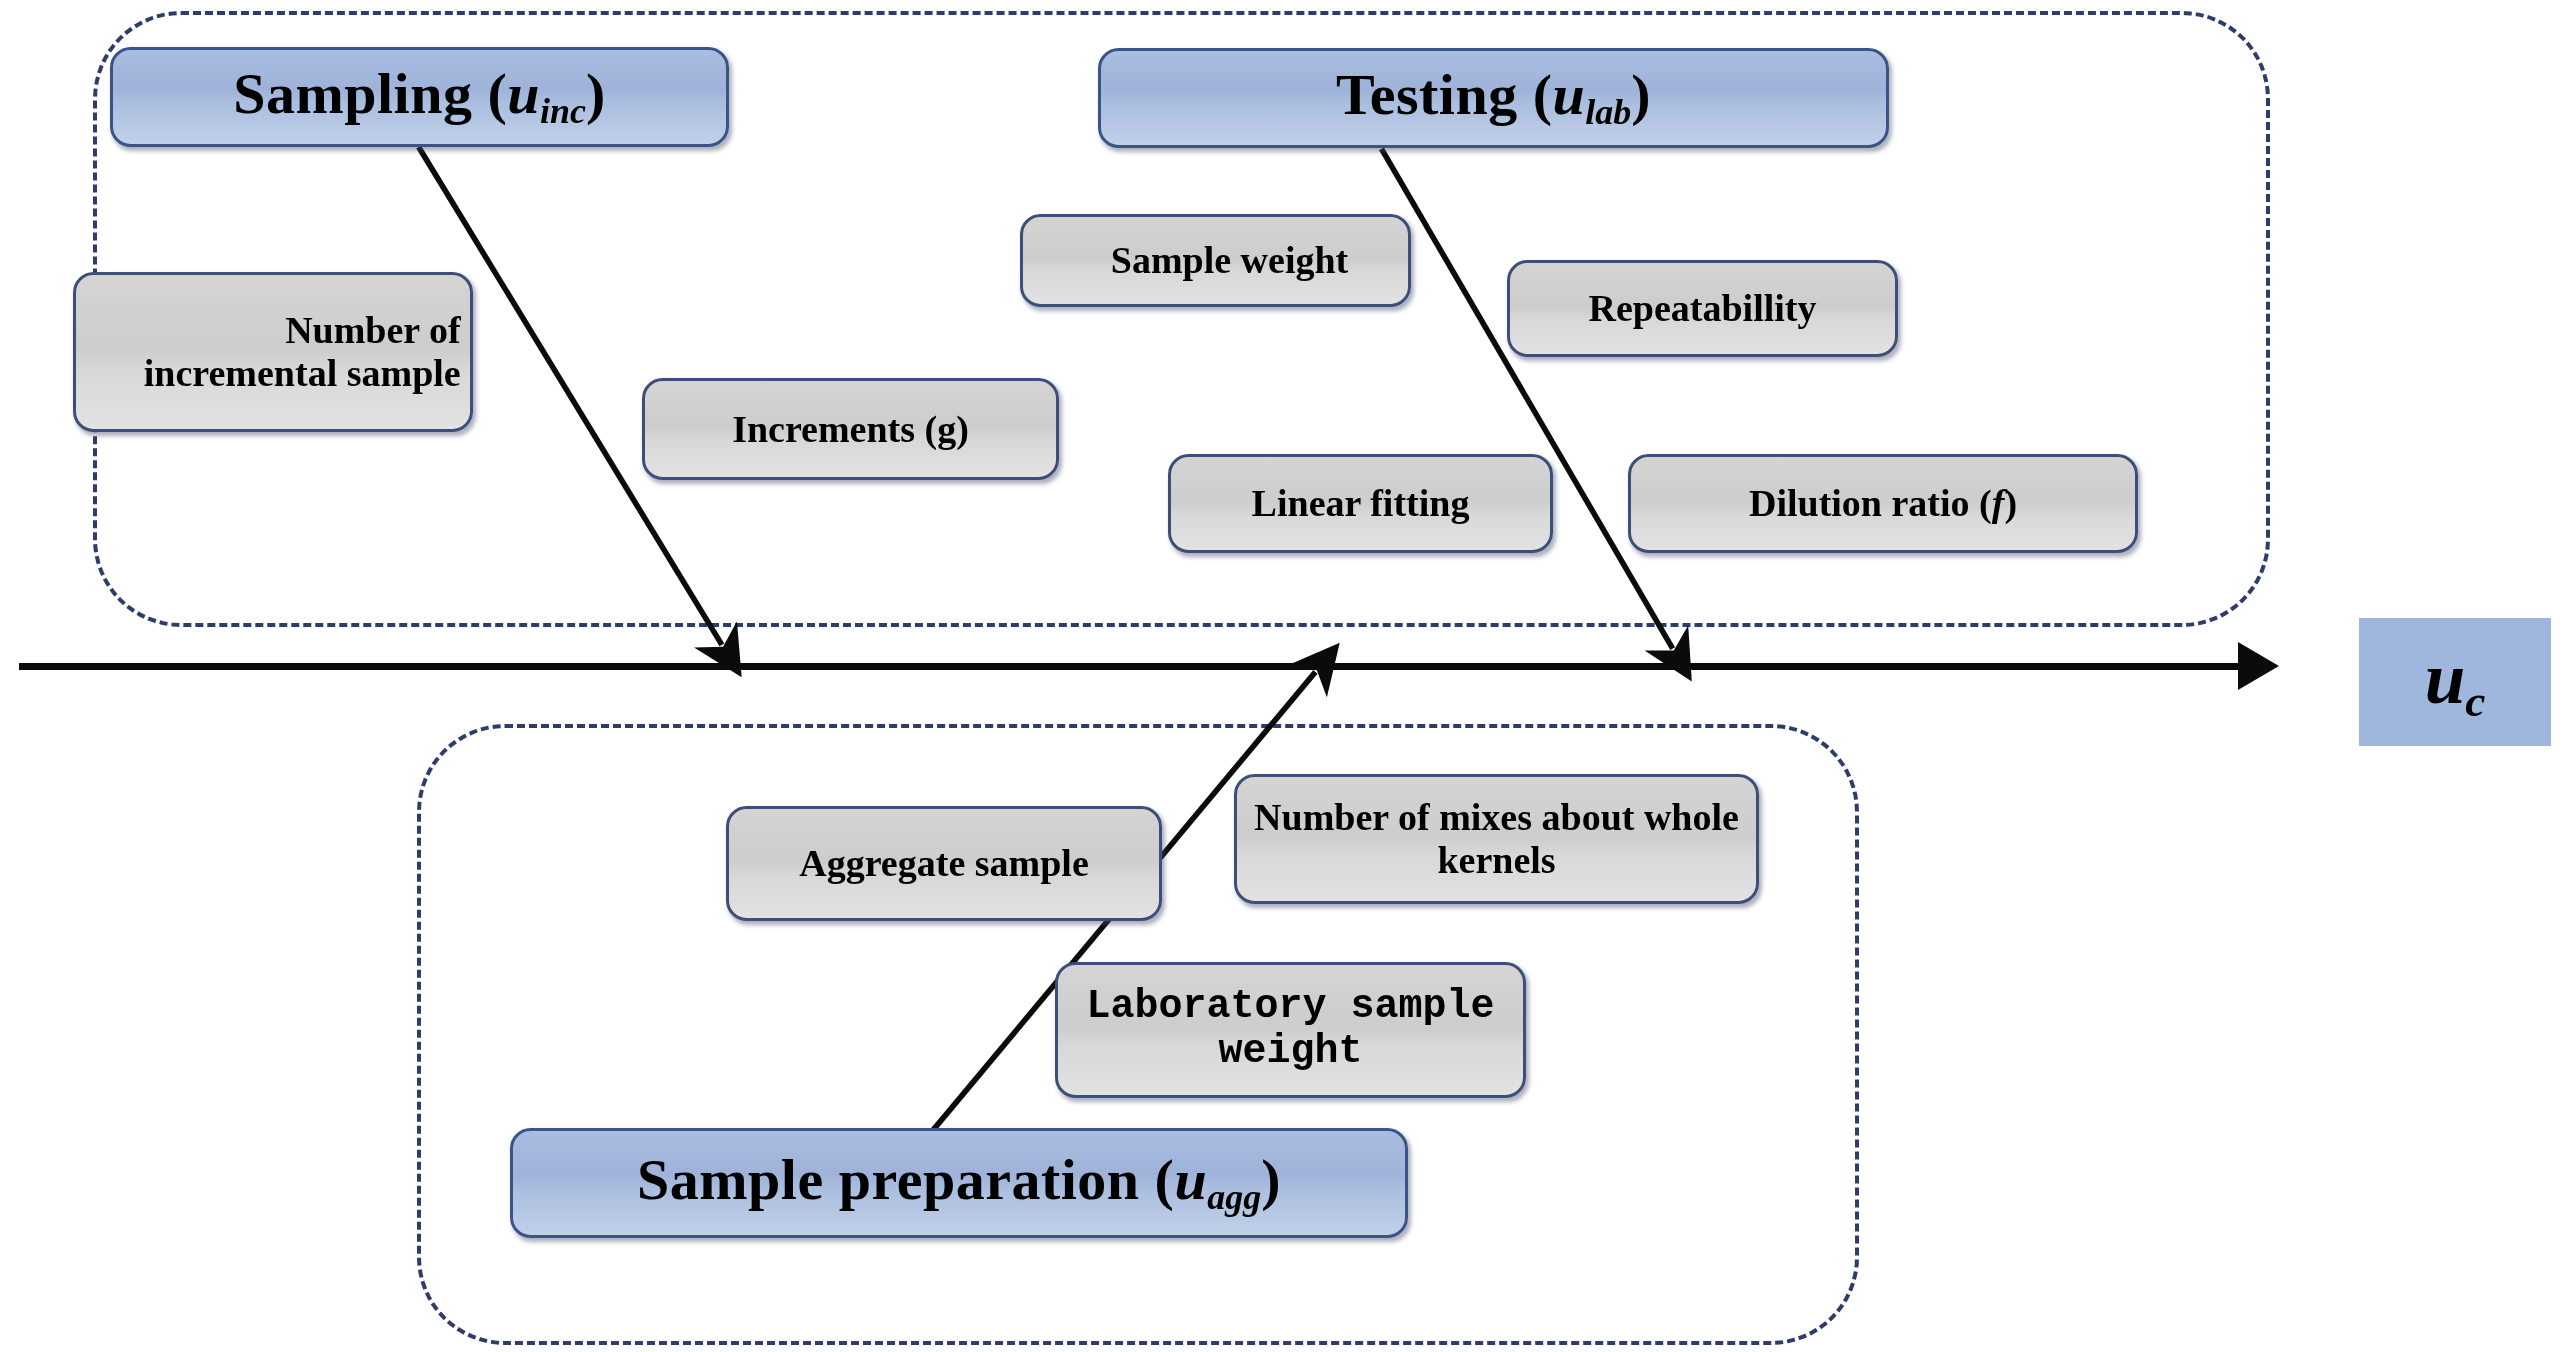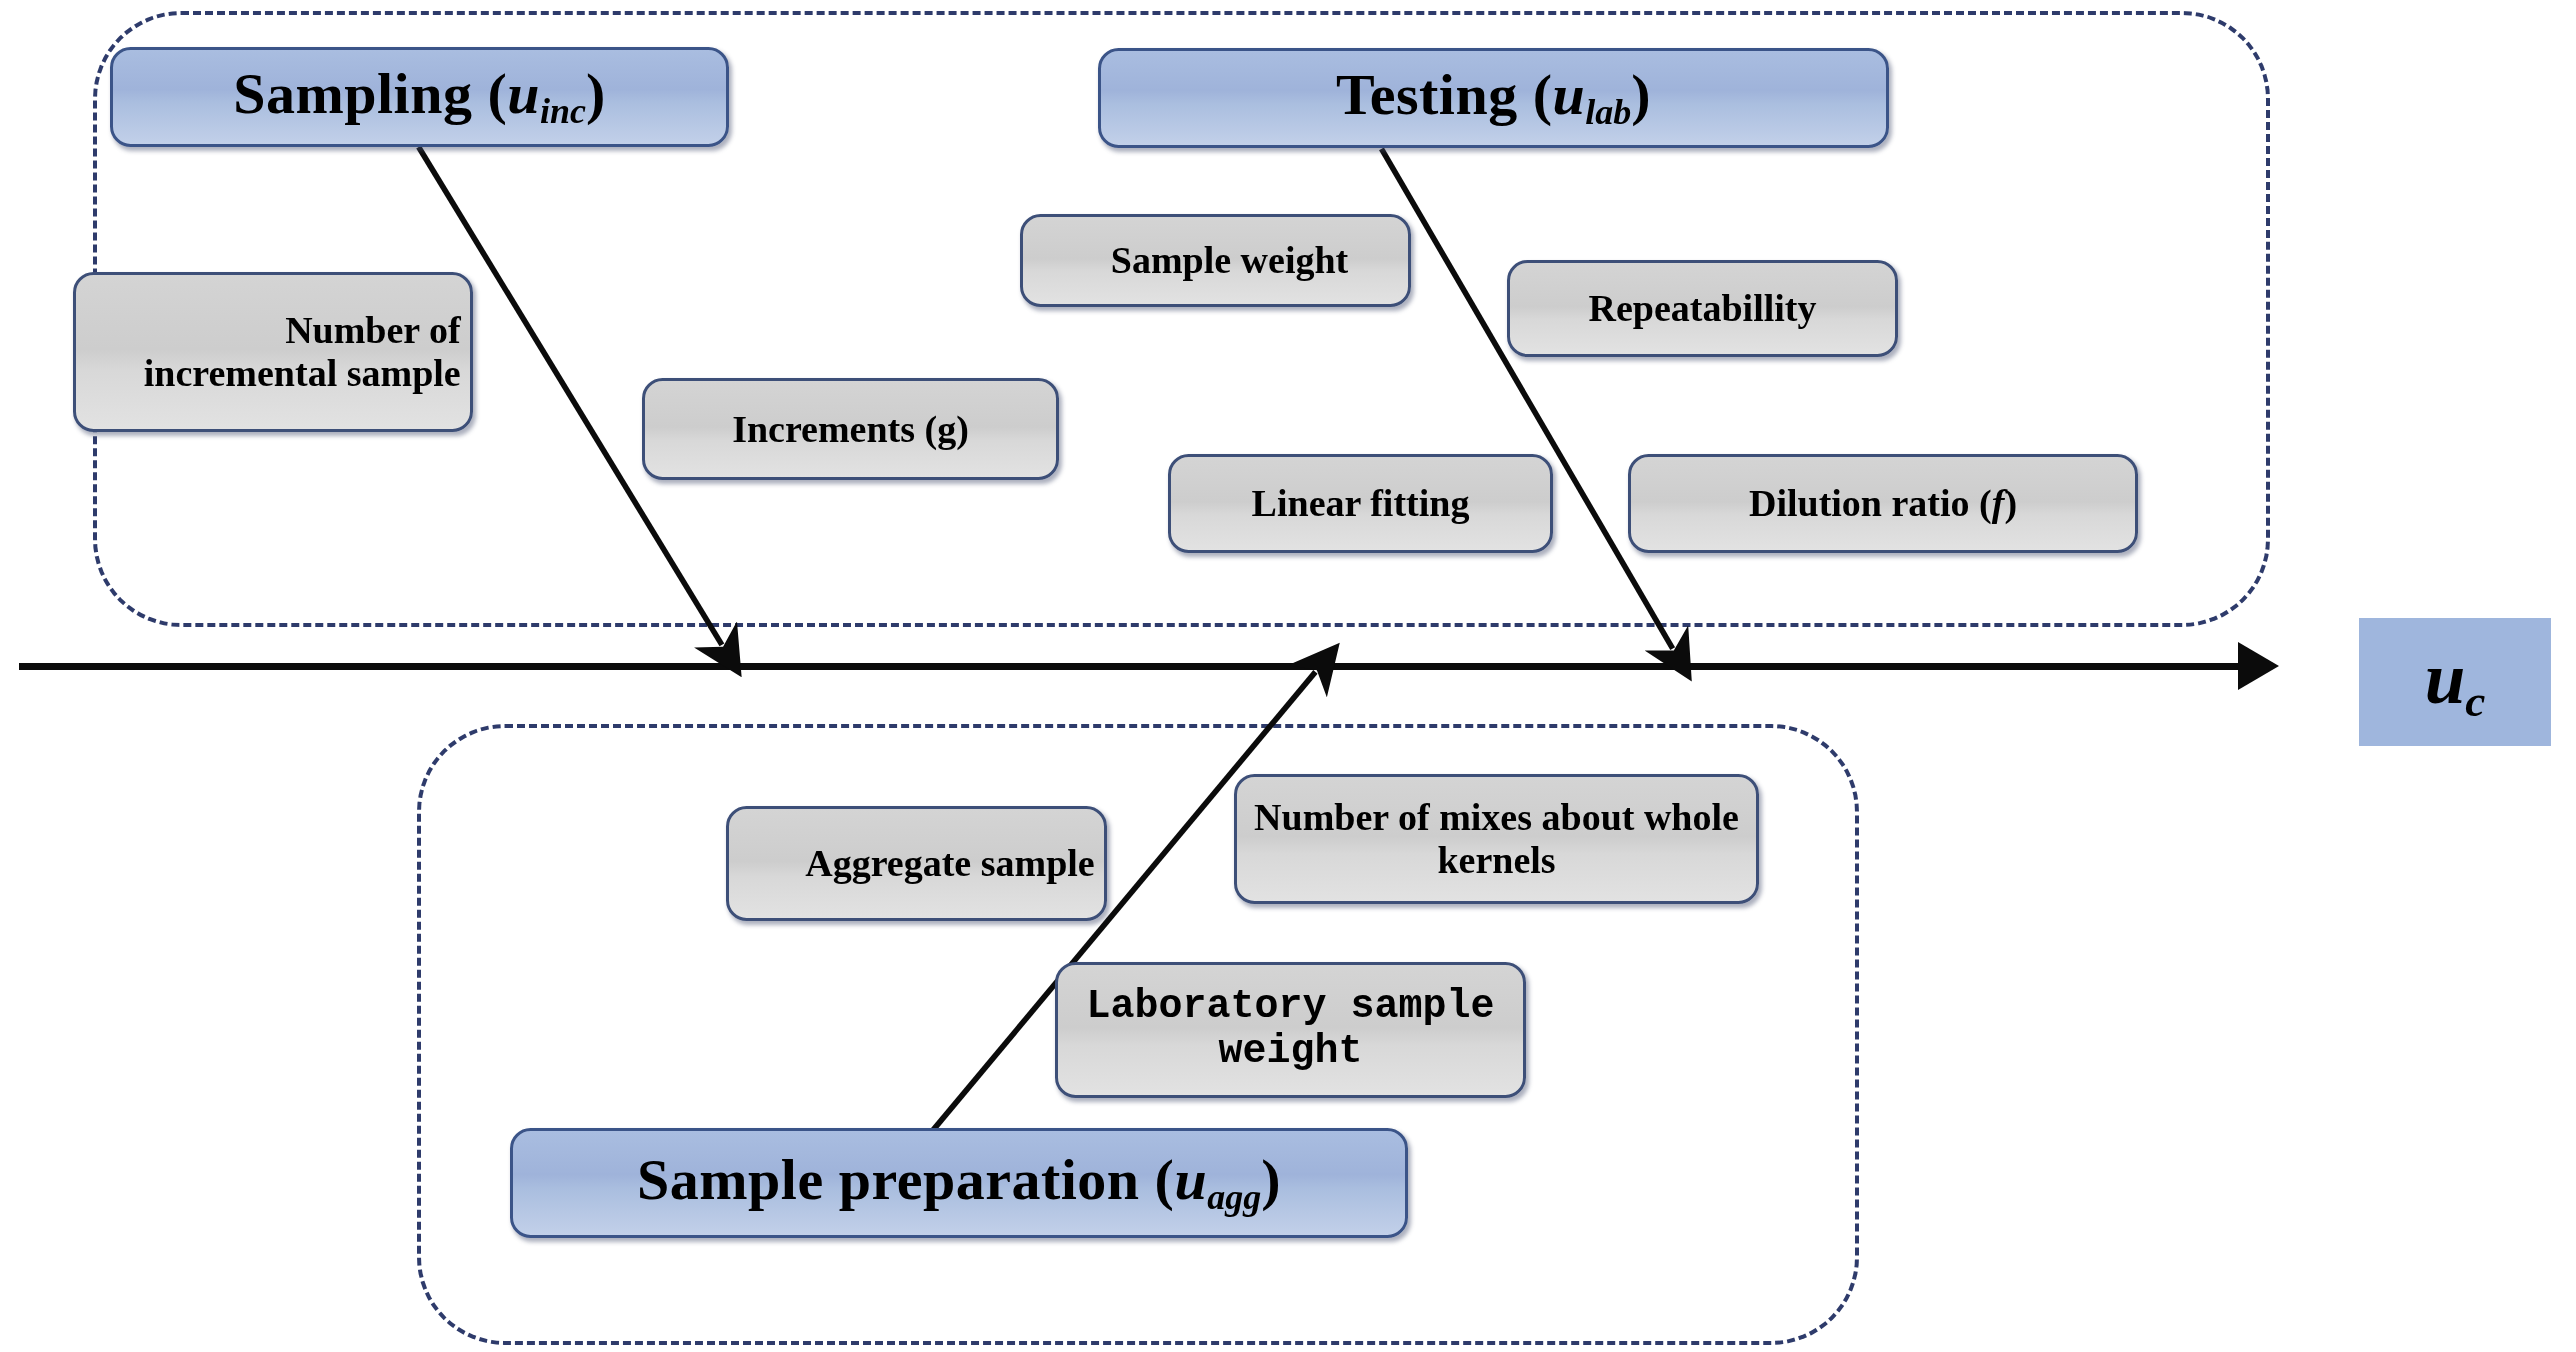--- a/index.html
+++ b/index.html
@@ -175,21 +175,21 @@
   </div>
 
   <div class="node secondary" style="left:1168px; top:454px; width:385px; height:99px;">
     <span class="txt">Linear fitting</span>
   </div>
 
   <div class="node secondary" style="left:1628px; top:454px; width:510px; height:99px;">
     <span class="txt"><span>Dilution ratio (</span><span class="var">f</span><span>)</span></span>
   </div>
 
-  <div class="node secondary" style="left:726px; top:806px; width:381px; height:115px;justify-content:flex-end;">
+  <div class="node secondary" style="left:726px; top:806px; width:436px; height:115px;">
     <span class="txt">Aggregate sample</span>
   </div>
 
   <div class="node secondary" style="left:1234px; top:774px; width:525px; height:130px;">
     <span class="txt">Number of mixes about whole kernels</span>
   </div>
 
   <div class="node secondary sansbold" style="left:1055px; top:962px; width:471px; height:136px;">
     <span class="txt">Laboratory sample weight</span>
   </div>

